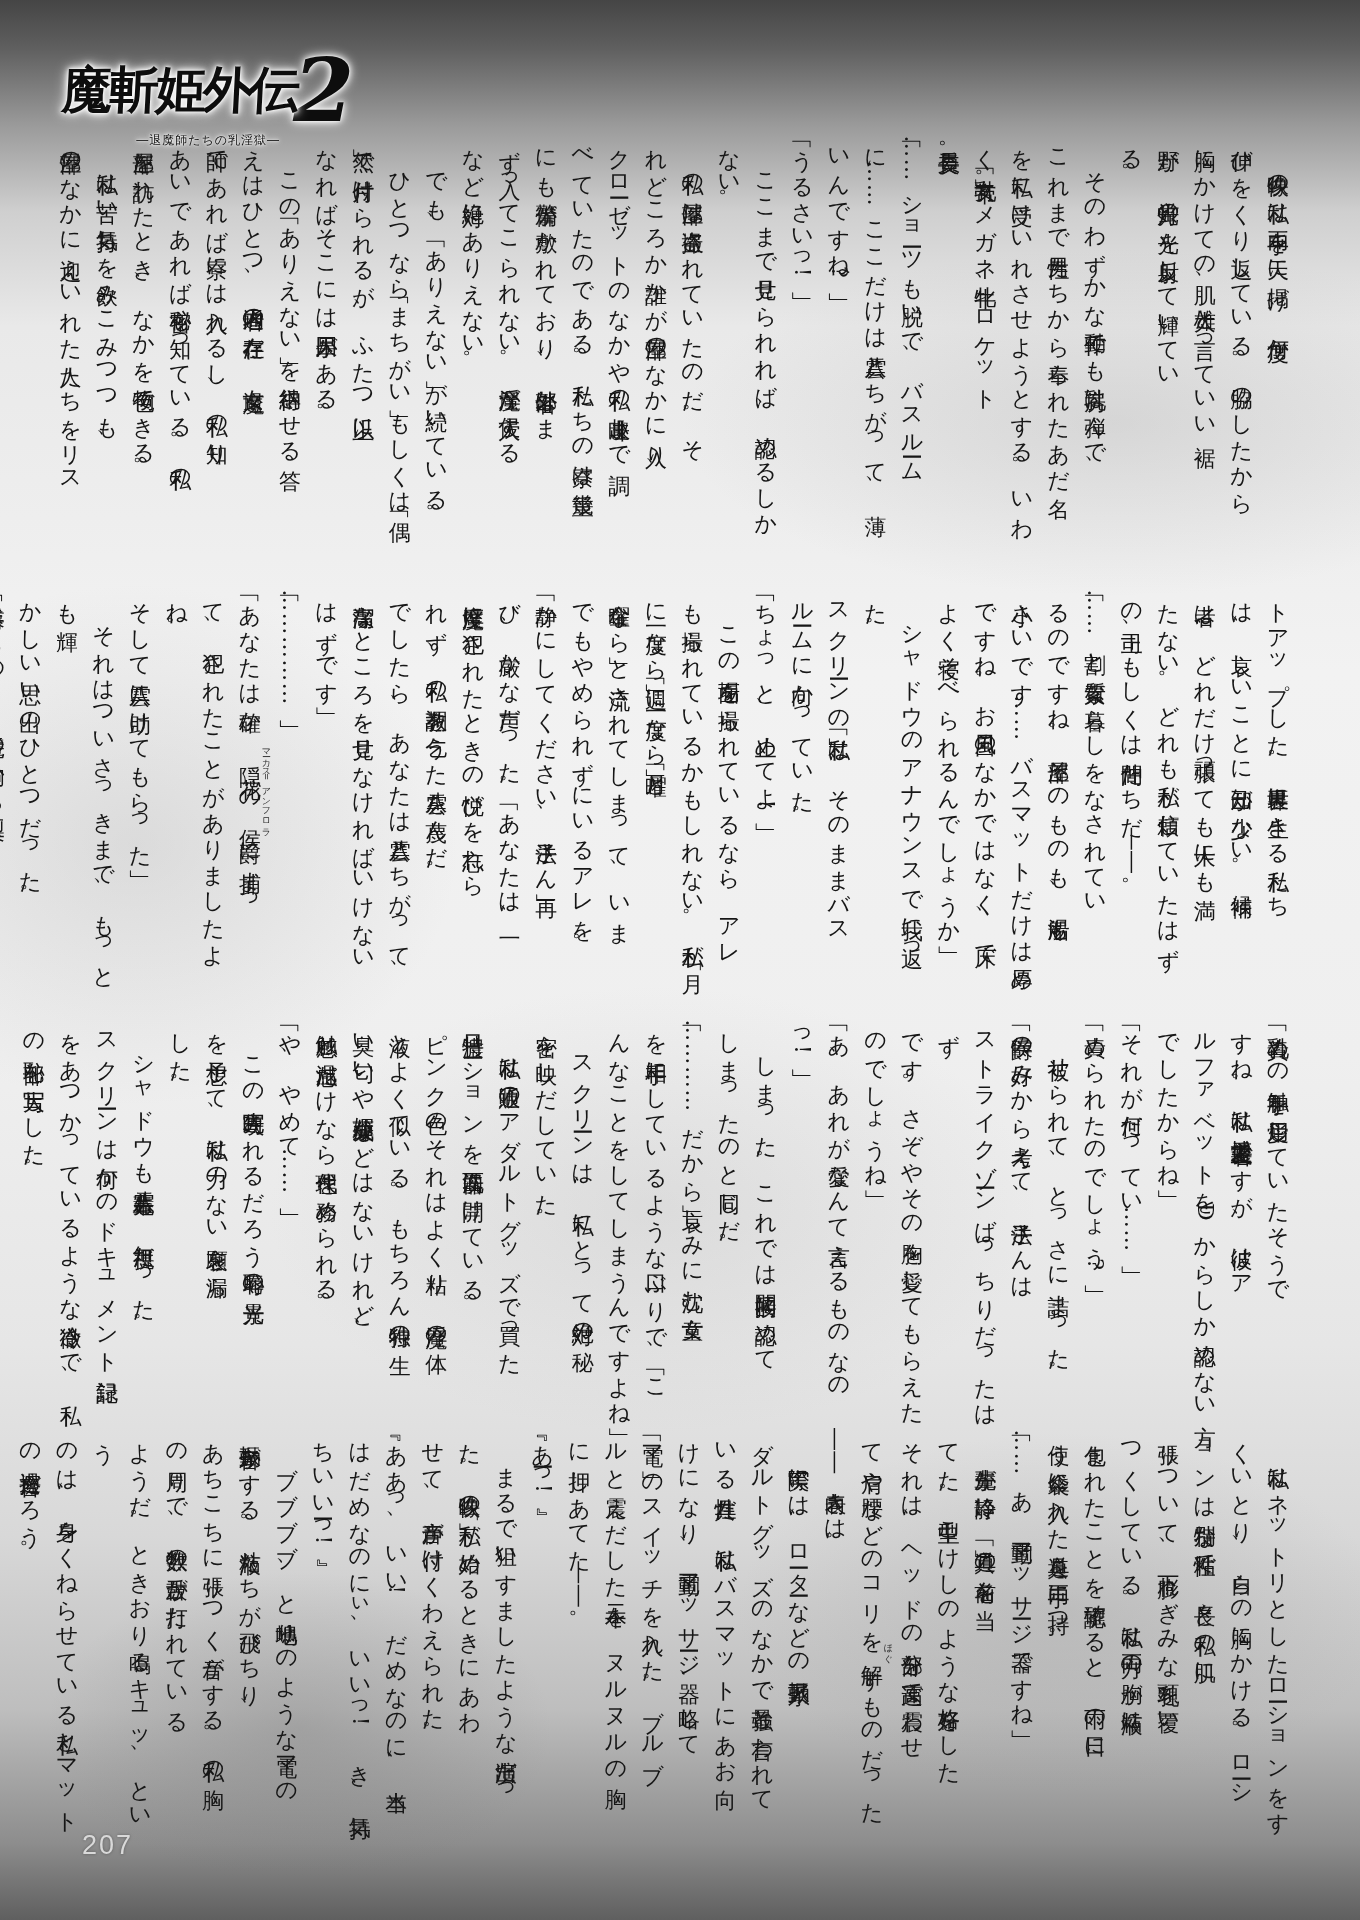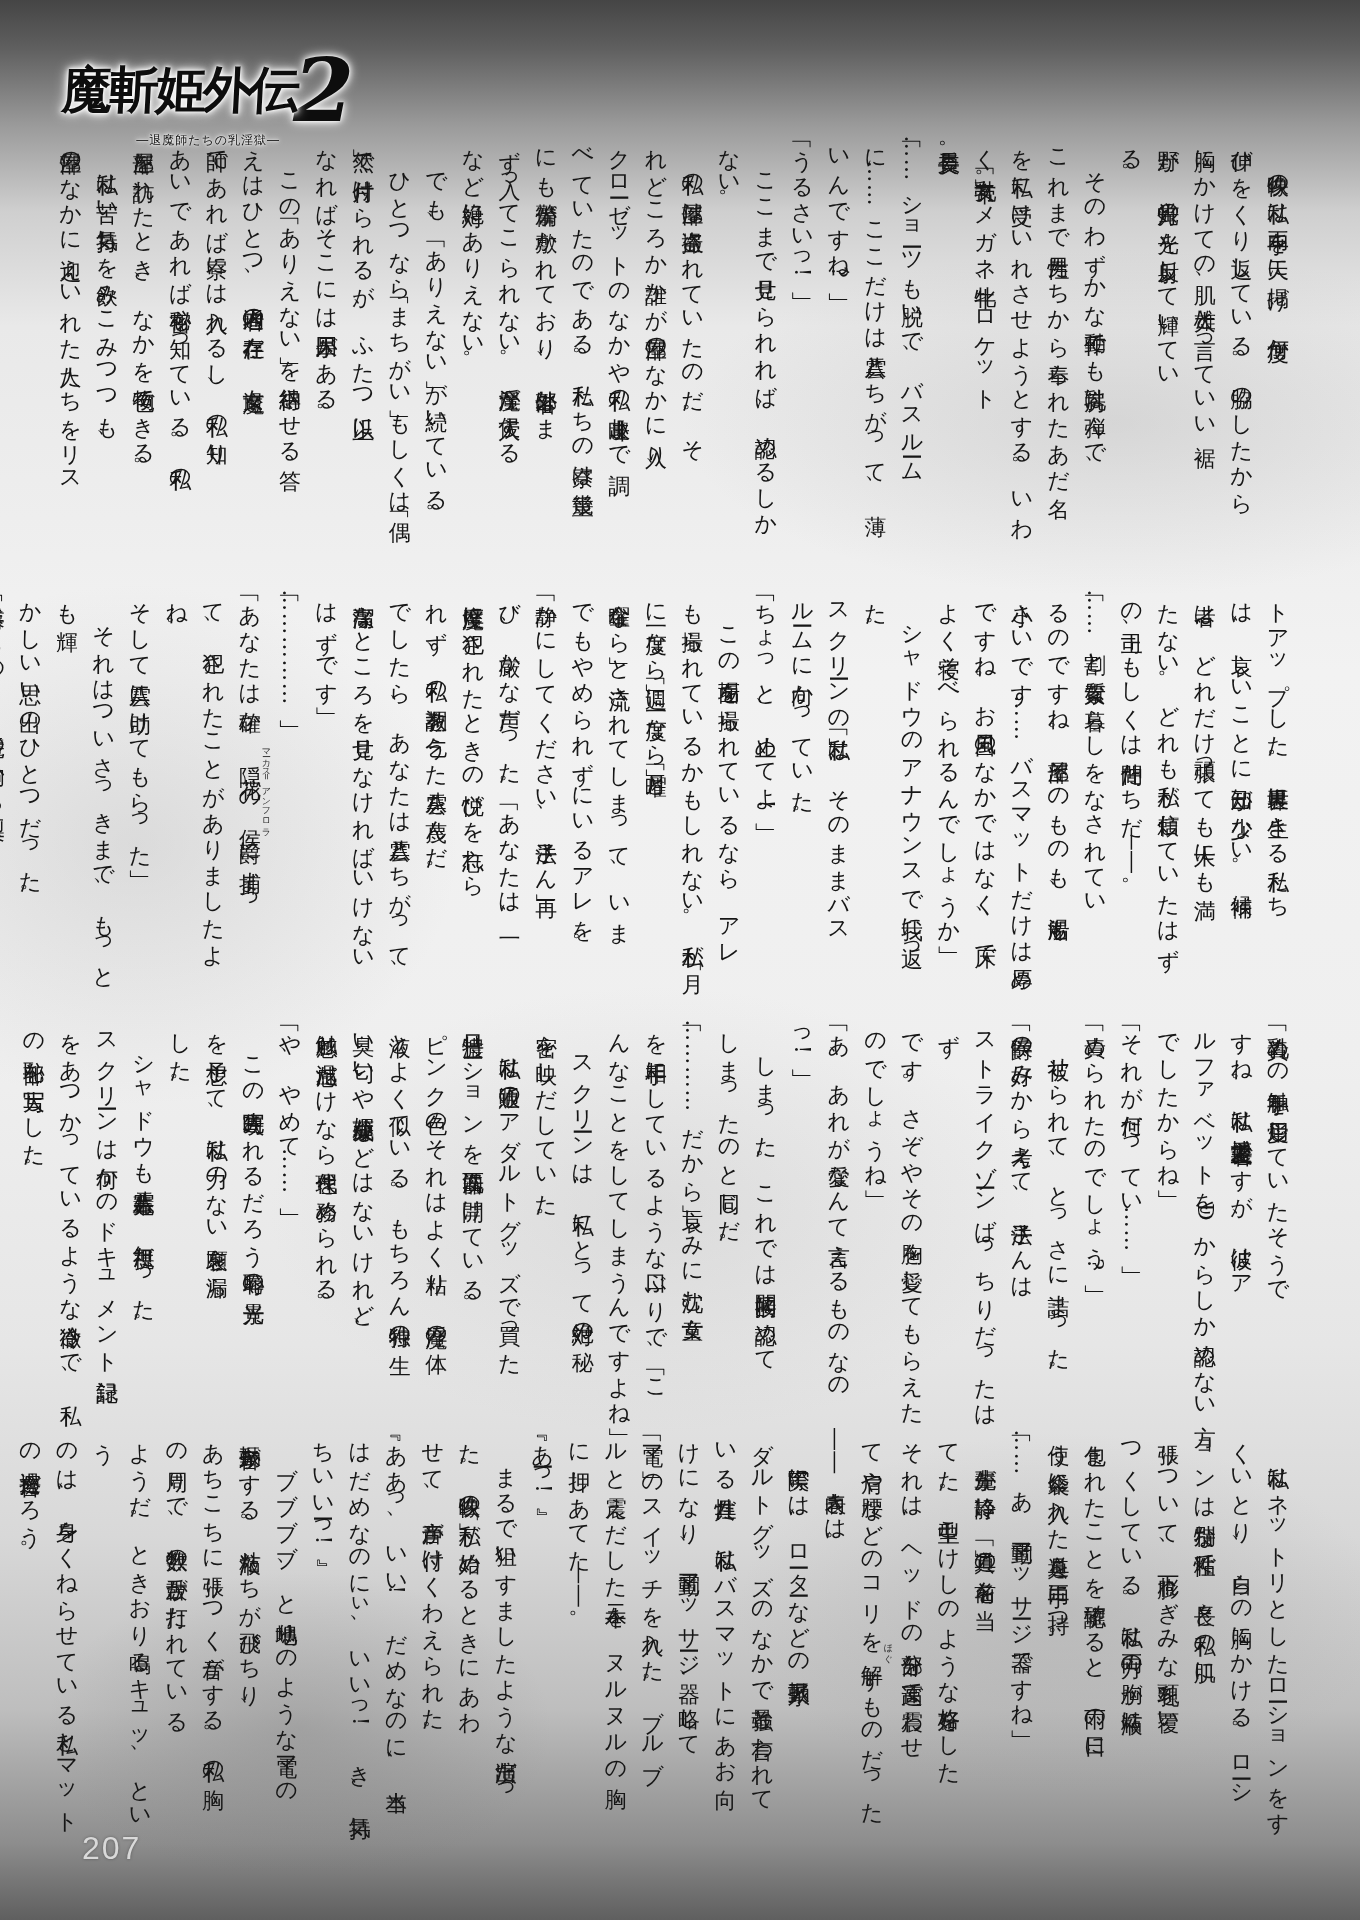--- a/index.html
+++ b/index.html
@@ -35,21 +35,21 @@
     font-size:22px;letter-spacing:1.3px;overflow:visible;
   }
   .band-1{top:134px;}
   .band-2{top:588px;}
   .band-3{top:1018px;}
   .band-4{top:1428px;}
   .tcol{line-height:36.6px;}
   ruby{ruby-position:over;}
   rt{font-size:9px;letter-spacing:0;color:#2a2a2a;}
   .page-number{
-    position:absolute;left:82px;top:1830px;font-size:32px;letter-spacing:2px;
+    position:absolute;left:82px;top:1830px;font-size:27px;letter-spacing:2px;
     font-family:"Liberation Sans","DejaVu Sans",sans-serif;color:#d9d9d9;
     text-shadow:0 0 3px rgba(0,0,0,.35);
   }
 </style>
 </head>
 <body>
 
 <div class="logo">
   <div>
     <span class="logo-main">魔斬姫外伝</span><span class="logo-num">2</span>

